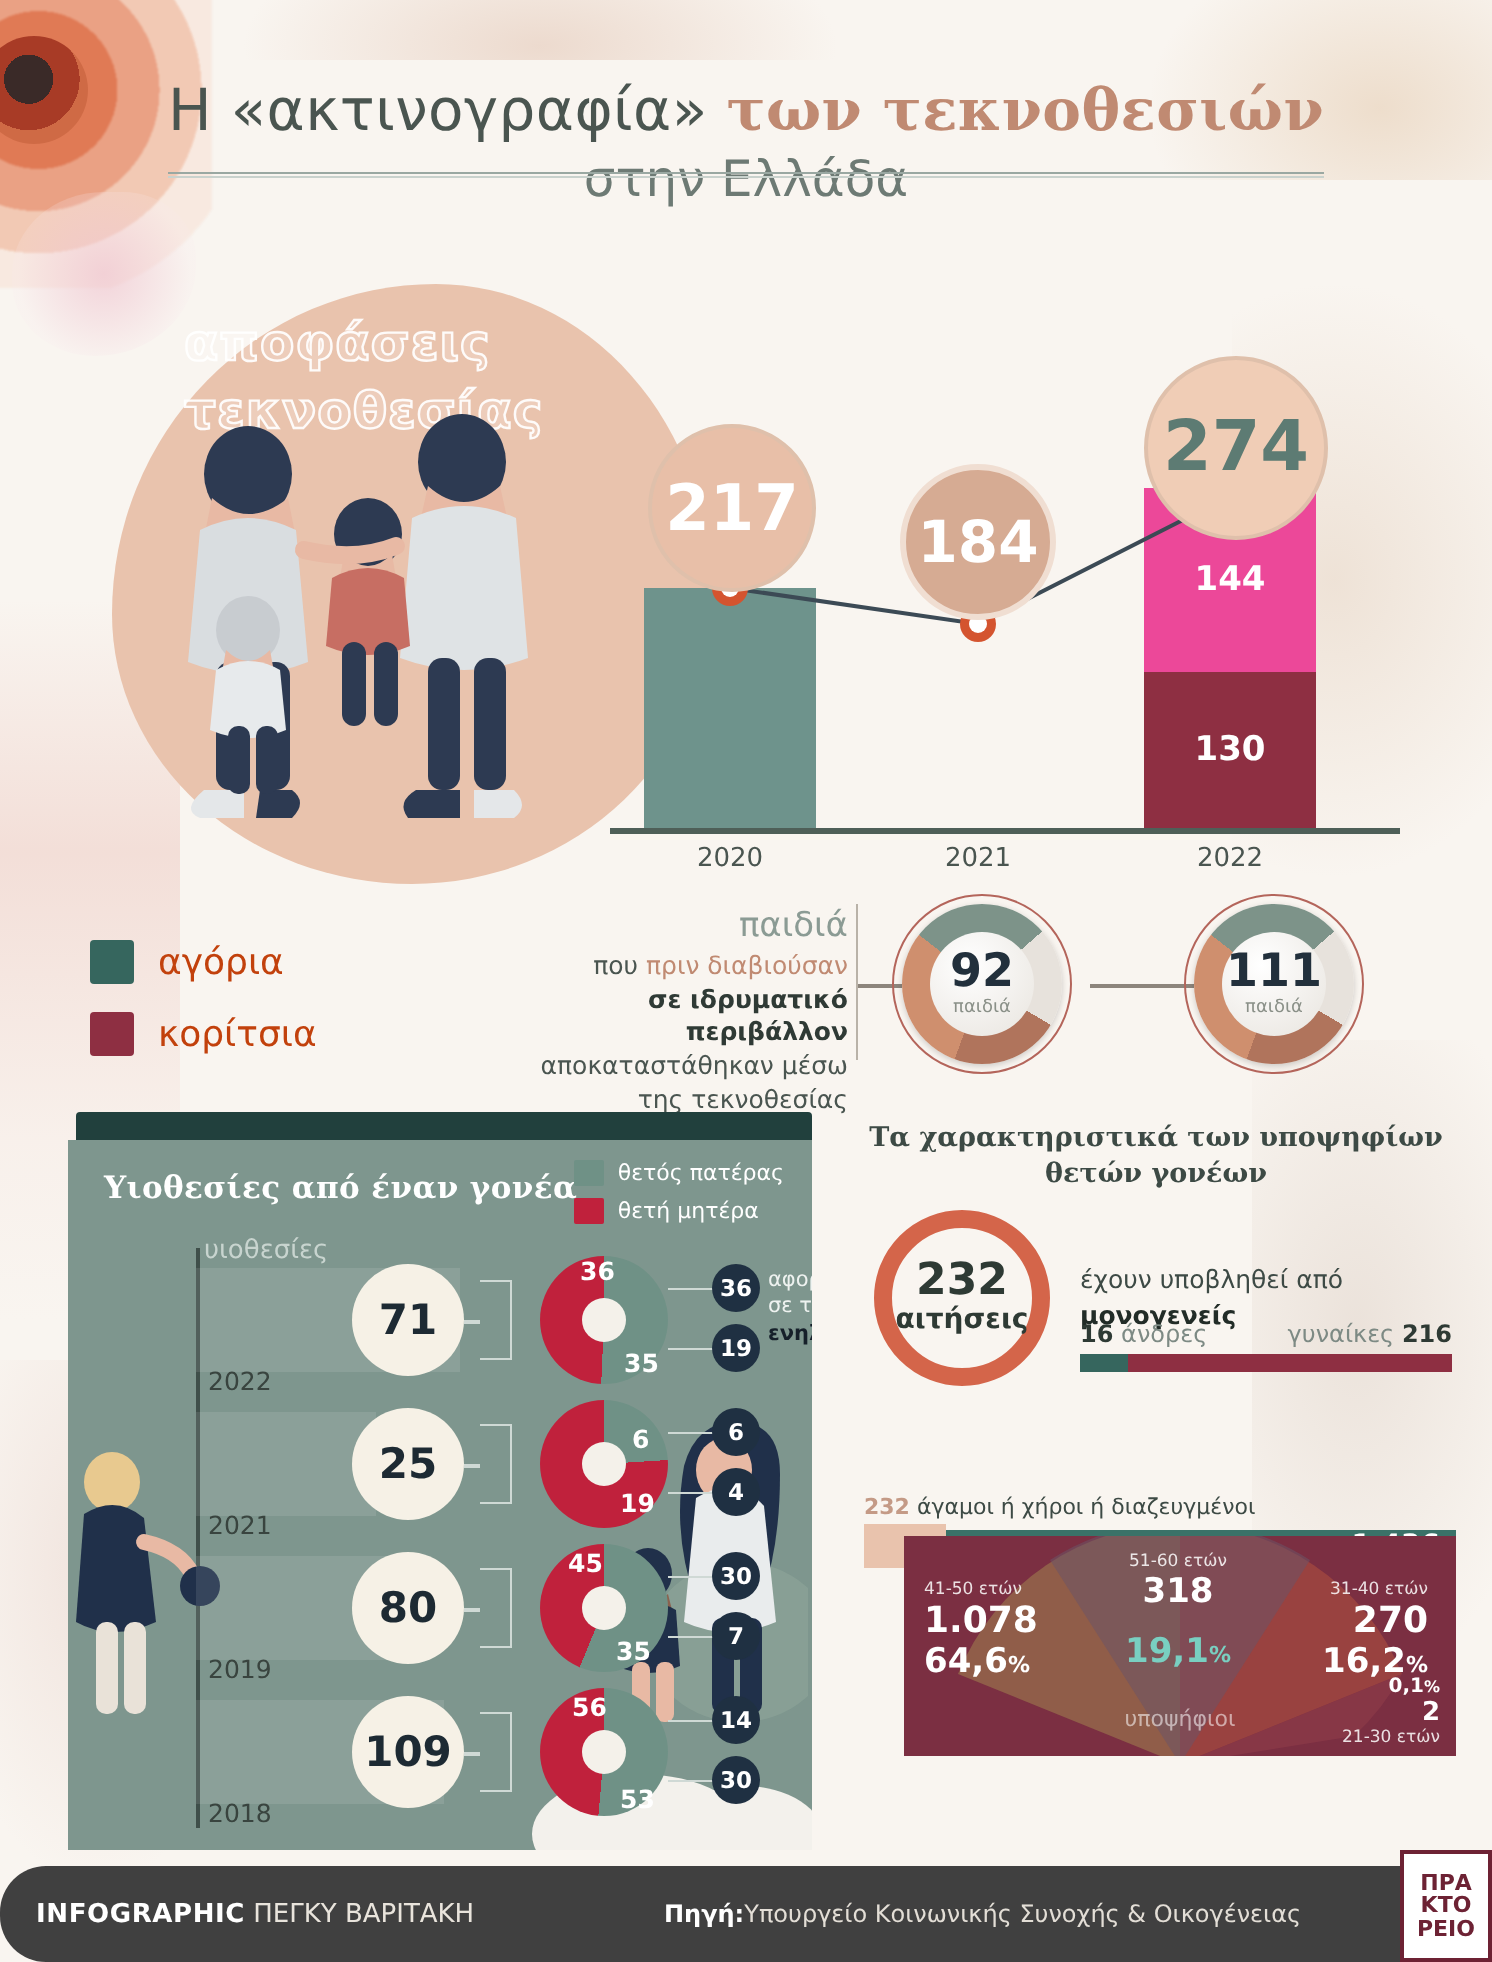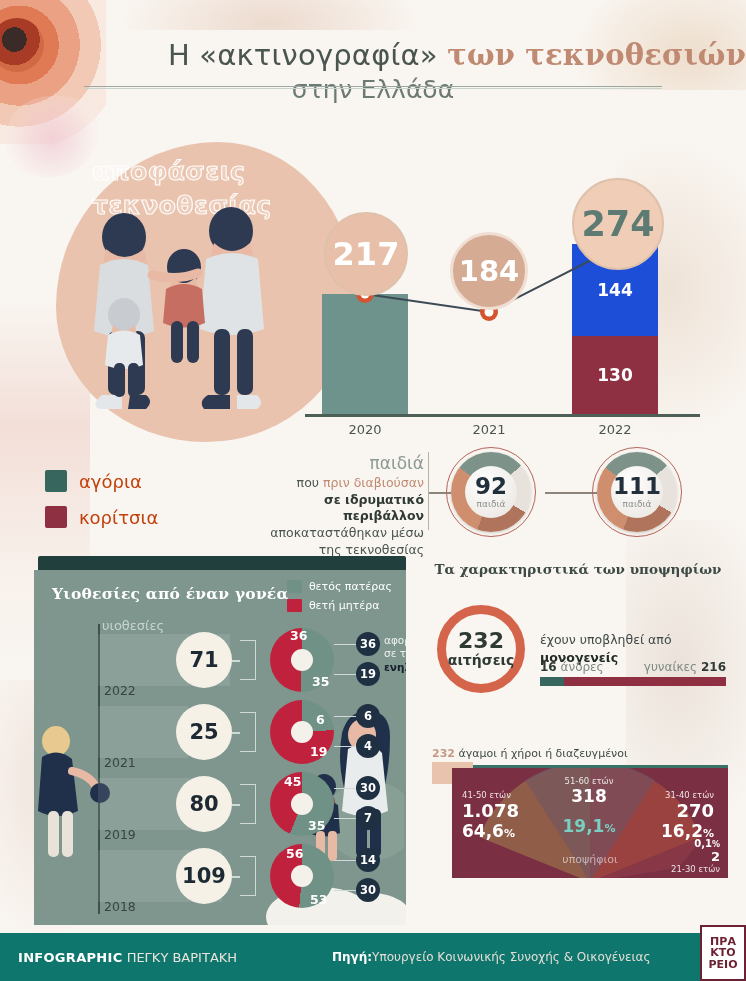--- a/index.html
+++ b/index.html
@@ -29,21 +29,21 @@
     background: linear-gradient(180deg, rgba(236,210,200,.0), rgba(238,204,196,.55) 35%, rgba(245,226,220,.25) 75%, rgba(250,244,240,0)); }
   .fl-r1 { right: -40px; top: 140px; width: 170px; height: 300px;
     background: radial-gradient(ellipse at 30% 50%, rgba(222,198,176,.40), rgba(249,245,240,0) 70%); }
   .fl-r2 { right: -30px; top: 520px; width: 150px; height: 320px;
     background: radial-gradient(ellipse at 35% 45%, rgba(214,198,186,.40), rgba(249,245,240,0) 72%); }
   .fl-bl2 { left: -30px; top: 680px; width: 130px; height: 260px;
     background: radial-gradient(ellipse at 60% 40%, rgba(230,206,198,.45), rgba(249,245,240,0) 72%); }
 
   
   .header { position: absolute; left: 0; top: 38px; width: 746px; text-align: center; }
-  .title-line1 { font-size: 29px; letter-spacing: .2px; color: #4a5550; font-weight: 400; text-align: right; }
+  .title-line1 { font-size: 29px; letter-spacing: .2px; color: #4a5550; font-weight: 400; }
   .title-line1 .accent { color: #c08a72; font-weight: 700; font-family: "DejaVu Serif", "Liberation Serif", serif; font-size: 29px; }
   .title-line2 { font-size: 25px; color: #6d7a74; margin-top: 3px; font-weight: 400; }
   .title-rule { position: absolute; left: 84px; top: 86px; width: 578px; height: 3px;
     border-top: 1.6px solid #9aa8a2; border-bottom: 1.6px solid #c9d2cd; }
 
   
   .hero-blob { position: absolute; left: 56px; top: 142px; width: 300px; height: 300px;
     background: #e9c3ad; border-radius: 54% 46% 50% 50% / 55% 52% 48% 45%; }
   .hero-label { position: absolute; left: 92px; top: 155px; width: 220px; text-align: left;
     font-size: 25px; font-weight: 700; line-height: 1.35; color: rgba(255,255,255,.18);
@@ -154,22 +154,22 @@
     background: #7b2f42; overflow: hidden; }
   .fan { position: absolute; left: 50%; bottom: -4px; transform: translateX(-50%); width: 250px; height: 126px; }
   .agelbl { position: absolute; color: #fff; }
   .age-cap { font-size: 8.5px; opacity: .85; }
   .age-n { font-size: 18px; font-weight: 700; }
   .age-p { font-size: 17px; font-weight: 700; }
   .cand { position: absolute; left: 50%; transform: translateX(-50%); bottom: 12px;
     font-size: 11px; color: rgba(255,255,255,.55); }
 
   
-  .footer { position: absolute; left: 0; bottom: 0; width: 746px; height: 48px; background: #0f766e;
-    display: flex; align-items: center; }
+  .footer { position: absolute; left: 0; bottom: 0; width: 746px; height: 48px; background: #404040;
+    display: flex; align-items: center; border-radius: 23px; }
   .f-left { position: absolute; left: 18px; font-size: 13px; color: #e9e4dc; }
   .f-left b { color: #fff; font-weight: 700; letter-spacing: .3px; }
   .f-mid { position: absolute; left: 332px; font-size: 12px; color: #e3ded6; }
   .f-mid b { color: #fff; }
   .logo { position: absolute; right: 0; bottom: 0; width: 46px; height: 56px; background: #fff;
     border: 2px solid #6d2234; display: flex; flex-direction: column; align-items: center;
     justify-content: center; font-size: 11px; font-weight: 700; color: #6d2234; line-height: 1.05;
     font-family: "DejaVu Sans", sans-serif; }
 </style>
 </head>
@@ -241,21 +241,21 @@
       <div class="bar" style="height:120px;">
         <div class="seg" style="height:120px; background:#6e938c;"></div>
       </div>
     </div>
     <div class="yearlbl" style="left:20px;">2020</div>
 
     <div class="yearlbl" style="left:144px;">2021</div>
 
     <div class="bar-group" style="left:272px; width:86px; height:170px;">
       <div class="bar" style="height:170px;">
-        <div class="seg" style="height:92px; background:#1d4ed8;">144</div>
+        <div class="seg" style="height:92px; background:#ec4899;">144</div>
         <div class="seg" style="height:78px; background:#8e2f42;">130</div>
       </div>
     </div>
     <div class="yearlbl" style="left:270px;">2022</div>
 
     <svg class="line-svg">
       <polyline points="65,104 189,122 315,58" fill="none" stroke="#3c4a55" stroke-width="2"></polyline>
       <circle cx="65" cy="104" r="9" fill="#d4542f"></circle>
         <circle cx="65" cy="104" r="4.5" fill="#fff"></circle>
       <circle cx="189" cy="122" r="9" fill="#d4542f"></circle>
@@ -413,20 +413,21 @@
       <div class="dval" style="left:212px; top:46px;">53</div>
       <div class="badge-line" style="left:236px; top:14px; width:24px;"></div>
       <div class="badge-line" style="left:236px; top:44px; width:24px;"></div>
       <div class="badge" style="left:258px; top:2px;">14</div>
       <div class="badge" style="left:258px; top:32px;">30</div>
     </div>
   </div>
 
   <div class="rtitle">
     <div>Τα χαρακτηριστικά των υποψηφίων</div>
+    <div>θετών γονέων</div>
   </div>
 
   <div class="ring232">
     <div class="n">232</div>
     <div class="c">αιτήσεις</div>
   </div>
 
   <div class="rtext">
     <div>έχουν υποβληθεί από</div>
     <div><b>μονογενείς</b></div>

